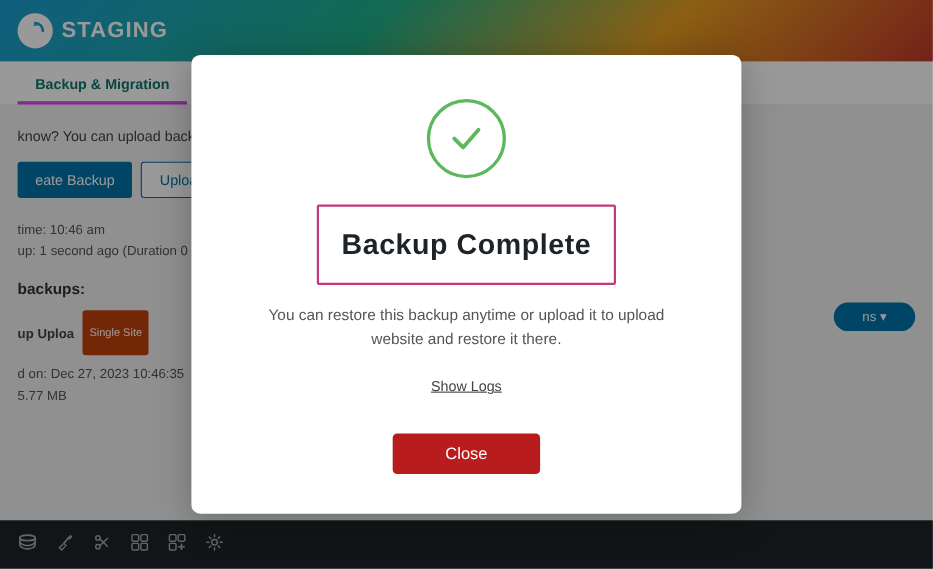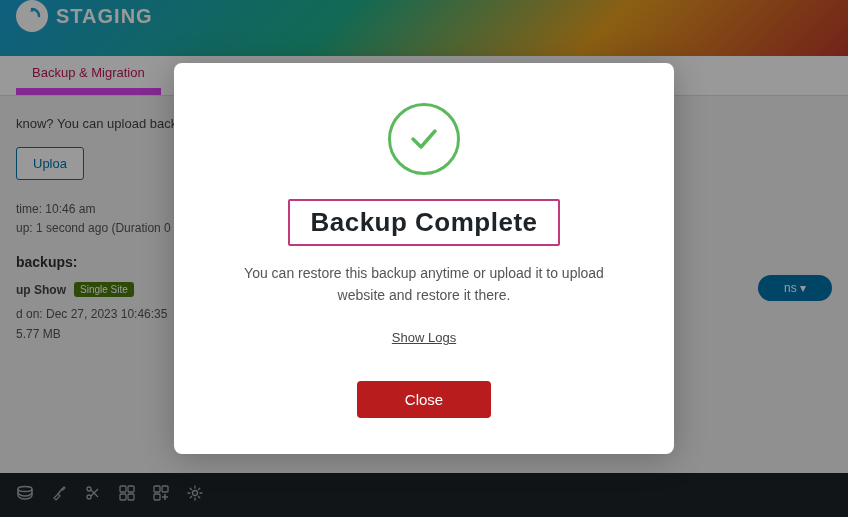--- a/index.html
+++ b/index.html
@@ -19,21 +19,21 @@
       background: #f0f0f1;
       position: absolute;
       top: 0; left: 0;
     }
 
     
     .top-header {
       height: 56px;
       background: linear-gradient(135deg, #1a9ed4 0%, #20b08a 40%, #e8a020 70%, #c0392b 100%);
       display: flex;
-      align-items: flex-start;
+      align-items: center;
       padding: 0 16px;
     }
 
     .logo-area {
       display: flex;
       align-items: center;
       gap: 8px;
     }
 
     .logo-icon {
@@ -68,23 +68,23 @@
 
     .tab-item {
       padding: 8px 16px;
       font-size: 13px;
       color: #555;
       cursor: pointer;
       border-bottom: 3px solid transparent;
     }
 
     .tab-item.active {
-      color: #be185d;
-      border-bottom: 7px solid #d946ef;
-      font-weight: 400;
+      color: #0f766e;
+      border-bottom: 3px solid #d946ef;
+      font-weight: 700;
     }
 
     
     .content-area {
       padding: 20px 16px;
       background: #f0f0f1;
     }
 
     .info-text {
       font-size: 13px;
@@ -133,24 +133,24 @@
     }
 
     .backup-table-header {
       display: flex;
       align-items: center;
       gap: 8px;
       margin-bottom: 8px;
     }
 
     .badge {
-      background: #4d7c0f;
+      background: #c2410c;
       color: white;
       font-size: 10px;
-      padding: 2px 6px;
+      padding: 15px 6px;
       border-radius: 3px;
     }
 
     .table-meta {
       font-size: 12px;
       color: #555;
       line-height: 1.6;
     }
 
     .col-header {
@@ -236,21 +236,21 @@
       height: 36px;
     }
 
     .modal-title {
       font-size: 26px;
       font-weight: 700;
       color: #1d2327;
       text-align: center;
       margin-bottom: 16px;
       border: 2px solid #c0397a;
-      padding: 6px 20px;
+      padding: 19px 20px;
       border-radius: 2px;
       letter-spacing: 0.5px;
     }
 
     .modal-description {
       font-size: 14px;
       color: #555;
       text-align: center;
       line-height: 1.6;
       margin-bottom: 24px;
@@ -295,29 +295,30 @@
     </div>
   </div>
 
   <div class="tab-bar">
     <div class="tab-item active">Backup &amp; Migration</div>
   </div>
 
   <div class="content-area">
     <div class="info-text">know? You can upload backu</div>
     <div class="action-buttons">
+      <button class="btn-primary">eate Backup</button>
       <button class="btn-secondary">Uploa</button>
     </div>
     <div class="meta-info">
       <div>time: 10:46 am</div>
       <div>up: 1 second ago (Duration 0 m</div>
     </div>
     <div class="section-title">backups:</div>
     <div class="backup-table-header">
-      <span class="col-header">up Show</span>
+      <span class="col-header">up Uploa</span>
       <span class="badge">Single Site</span>
     </div>
     <div class="table-meta">
       <div>d on: Dec 27, 2023 10:46:35</div>
       <div>5.77 MB</div>
     </div>
   </div>
 
   <button class="actions-btn">ns ▾</button>
 

